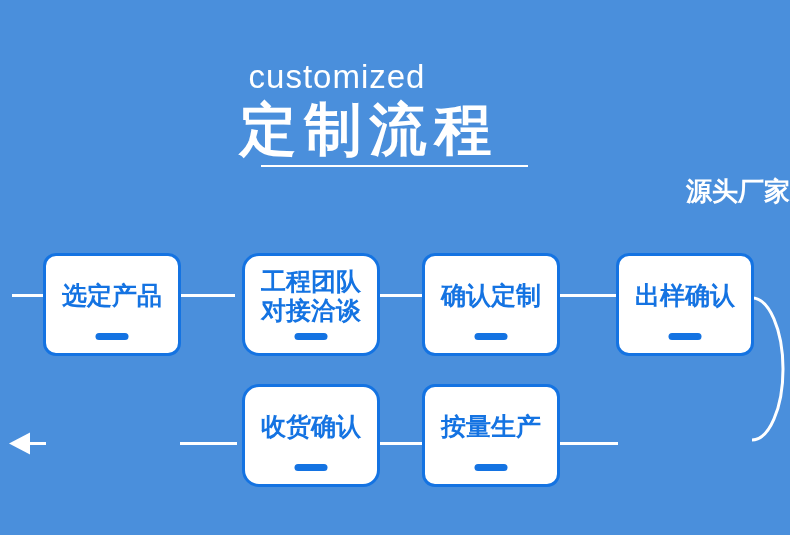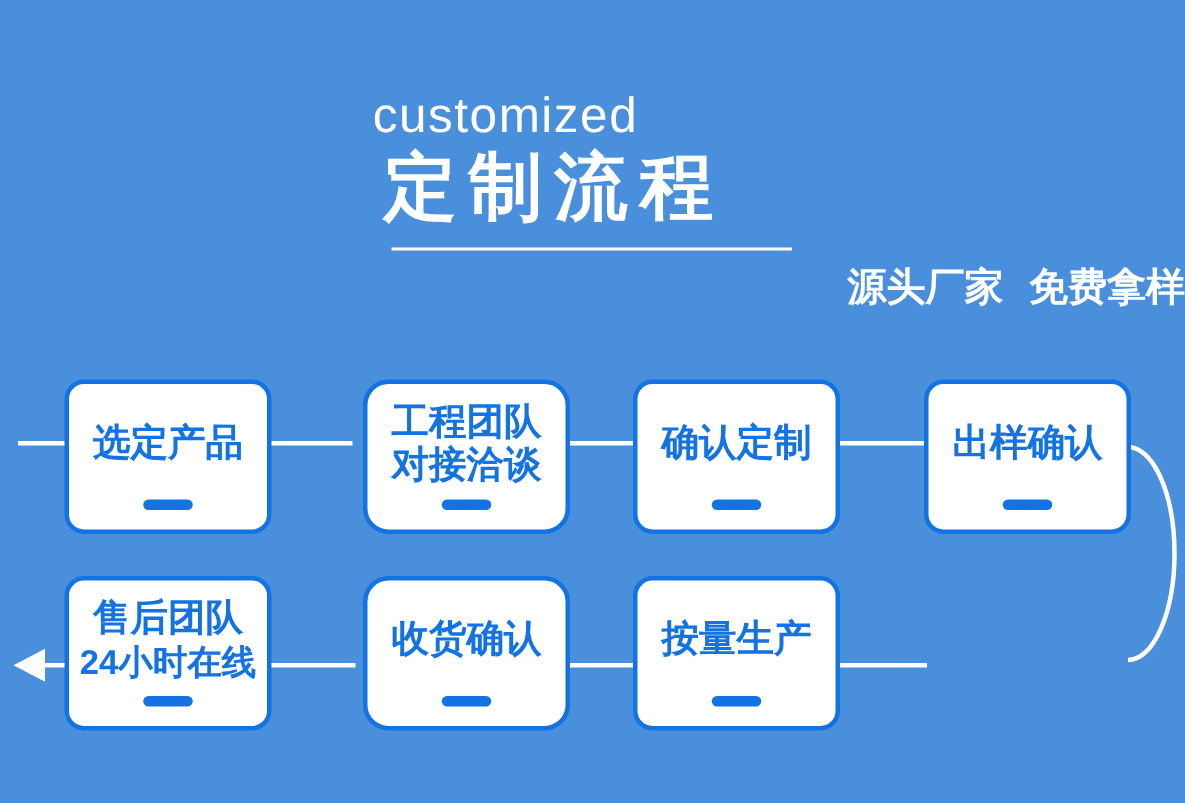--- a/index.html
+++ b/index.html
@@ -12,21 +12,21 @@
   }
 
   
   .hero{position:absolute;top:0;left:0;width:790px;text-align:center;color:#ffffff;}
   .eyebrow{
     position:absolute;top:58px;left:0;width:674px;
     font-size:33px;font-weight:400;letter-spacing:1px;
   }
   .title{
     position:absolute;top:92px;left:0;width:731px;
-    font-size:49px;font-weight:bold;letter-spacing:8px;text-indent:8px;text-align:center;
+    font-size:57px;font-weight:bold;letter-spacing:8px;text-indent:8px;text-align:center;
   }
   .title-underline{
     position:absolute;top:165px;left:261px;
     width:267px;height:2px;background:#ffffff;
   }
   .subtitle{
     position:absolute;top:174px;left:0;width:790px;
     display:flex;justify-content:flex-end;gap:17px;
     font-size:26px;font-weight:bold;
   }
@@ -72,21 +72,20 @@
 <body>
 
 <div class="stage">
 
   <div class="hero">
     <div class="eyebrow">customized</div>
     <div class="title">定制流程</div>
     <div class="title-underline"></div>
     <div class="subtitle">
       <span>源头厂家</span>
-      <span>免费拿样</span>
     </div>
   </div>
 
   <svg class="connectors" width="790" height="535" viewBox="0 0 790 535">
 
     <line x1="12" y1="295.5" x2="46" y2="295.5" stroke="#ffffff" stroke-width="3"></line>
     <line x1="179" y1="295.5" x2="235" y2="295.5" stroke="#ffffff" stroke-width="3"></line>
     <line x1="369" y1="295.5" x2="424" y2="295.5" stroke="#ffffff" stroke-width="3"></line>
     <line x1="558" y1="295.5" x2="618" y2="295.5" stroke="#ffffff" stroke-width="3"></line>
 
@@ -121,27 +120,20 @@
     <div class="dash"></div>
   </div>
 
   <div class="step r1 c4">
     <div class="step-label">
       <span>出样确认</span>
     </div>
     <div class="dash"></div>
   </div>
 
-  <div class="step r2 c1 compact">
-    <div class="step-label">
-      <span>售后团队</span>
-      <span>24小时在线</span>
-    </div>
-    <div class="dash"></div>
-  </div>
 
   <div class="step r2 c2">
     <div class="step-label">
       <span>收货确认</span>
     </div>
     <div class="dash"></div>
   </div>
 
   <div class="step r2 c3">
     <div class="step-label">

